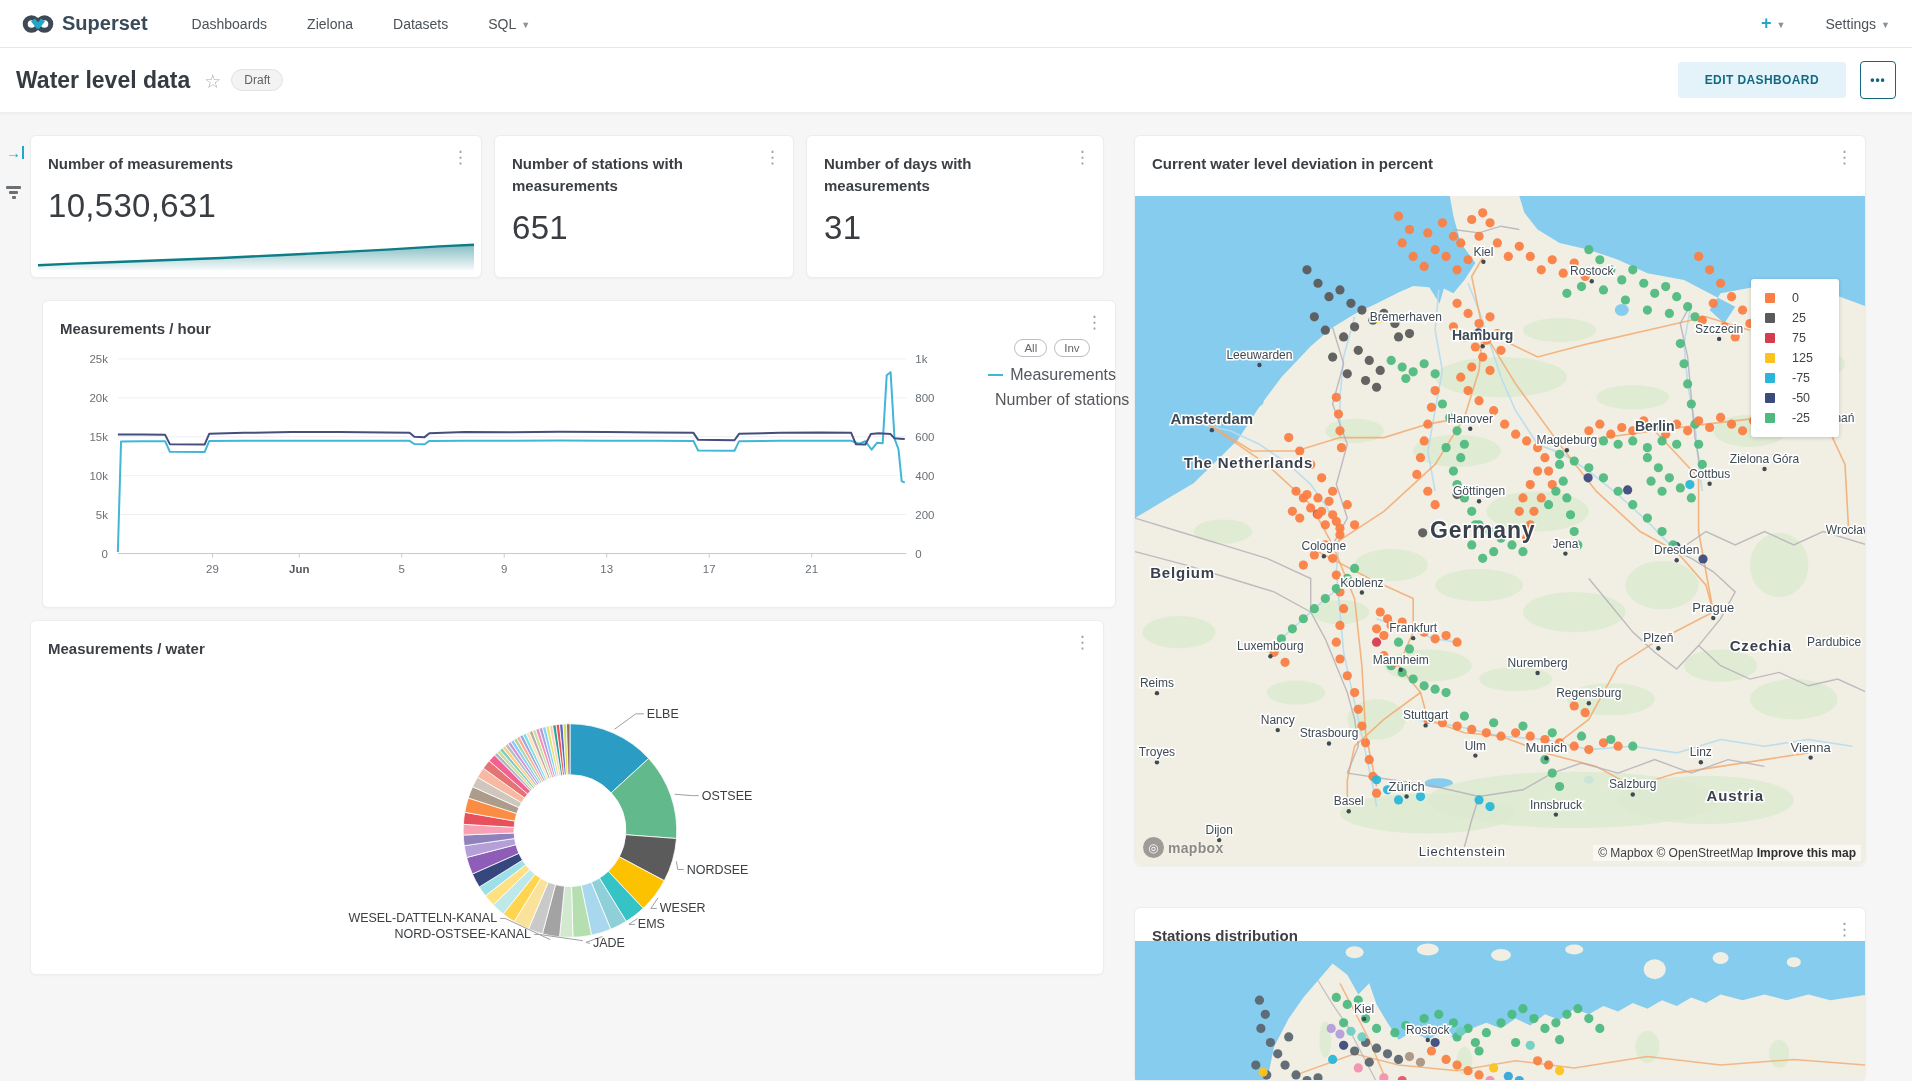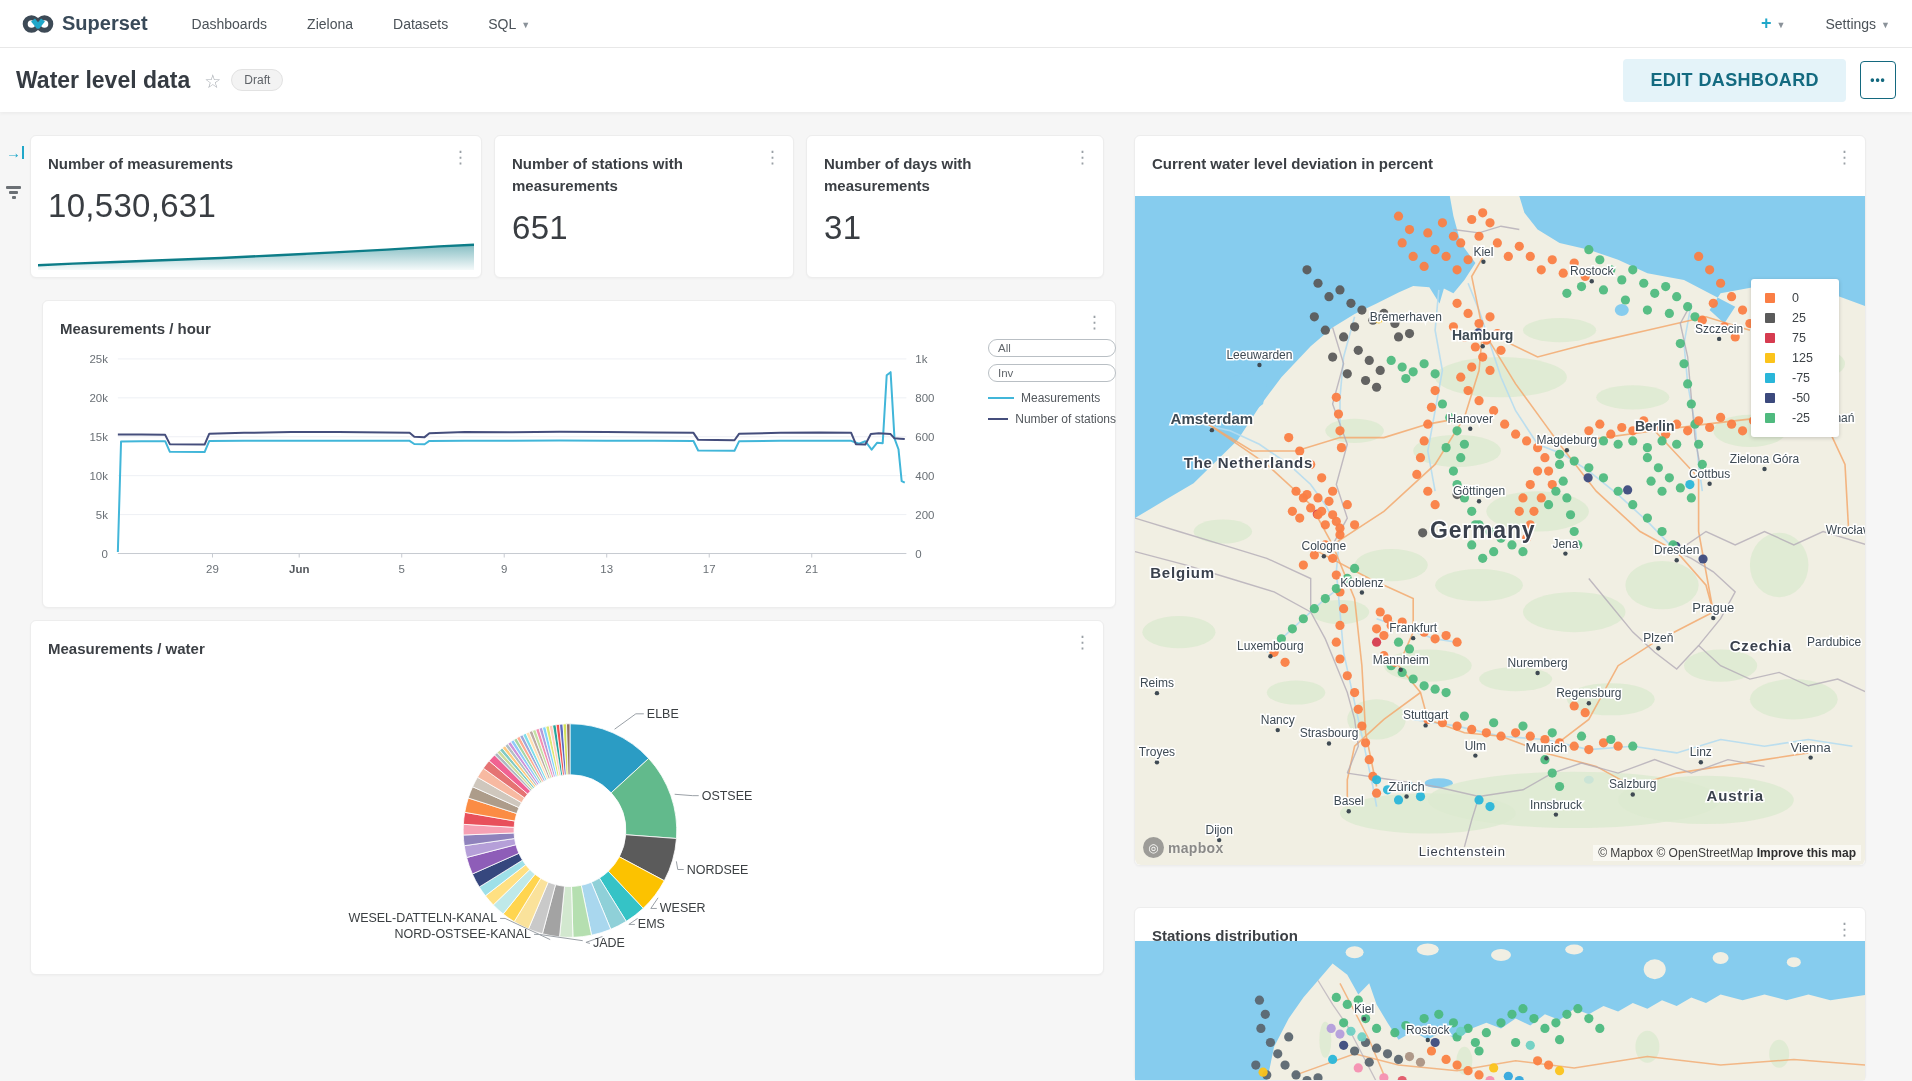--- a/index.html
+++ b/index.html
@@ -15,21 +15,21 @@
   .nav-right { margin-left:auto; display:flex; gap:40px; align-items:center; font-size:14px; color:#4b5258; }
   .caret { font-size:9px; color:#8a9299; margin-left:5px; vertical-align:middle; }
   .plus { color:#20a7c9; font-size:18px; font-weight:bold; }
 
   
   .dash-header { position:absolute; top:48px; height:64px; left:0; right:0; background:#fff;
                  display:flex; align-items:center; padding:0 16px; box-shadow:0 2px 3px rgba(0,0,0,.04); z-index:20; }
   .dash-title { font-size:23px; font-weight:bold; color:#353b42; }
   .star { color:#a8adb3; font-size:19px; margin:2px 10px 0 14px; cursor:pointer; }
   .draft { font-size:12px; color:#5f6368; background:#f3f3f3; border:1px solid #e2e2e2; border-radius:11px; padding:3px 12px; }
-  .edit-btn { margin-left:auto; background:#e4f3f9; color:#136a80; font-weight:bold; font-size:18px;
+  .edit-btn { margin-left:auto; background:#e4f3f9; color:#136a80; font-weight:bold; font-size:12px;
               letter-spacing:.4px; padding:11px 27px; border-radius:4px; border:none; cursor:pointer; font-family:inherit; }
   .more-btn { width:36px; height:38px; border:1px solid #14697f; border-radius:4px; color:#14697f; background:#fff;
               margin-left:14px; font-size:12px; display:flex; align-items:center; justify-content:center;
               letter-spacing:1px; cursor:pointer; font-weight:bold; }
 
   
   .body { position:absolute; top:112px; left:0; right:0; bottom:0; }
   .filterbar { position:absolute; left:0; top:0; width:28px; bottom:0; }
   .fb-expand { position:absolute; left:6px; top:32px; color:#20a7c9; font-size:15px; font-weight:bold; cursor:pointer; display:flex; align-items:center; }
   .fb-expand i { display:inline-block; width:2px; height:13px; background:#20a7c9; margin-left:1px; }
@@ -47,25 +47,25 @@
   #hourCard   { left:42px; top:188px;  width:1074px; height:308px; }
   #waterCard  { left:30px; top:508px;  width:1074px; height:355px; }
   #mapCard    { left:1134px; top:23px; width:732px;  height:731px; }
   #stationsCard { left:1134px; top:795px; width:732px; height:174px; }
   .chart-svg { position:absolute; inset:0; }
   .ax { fill:#6a7076; font-size:11.5px; }
   .axb { font-weight:bold; fill:#55595e; }
 
   
   .hour-legend { position:absolute; left:945px; top:38px; width:128px; z-index:4; }
-  .pills { display:flex; gap:7px; justify-content:center; margin-bottom:9px;flex-direction:column; }
+  .pills { display:flex; gap:7px; justify-content:center; margin-bottom:9px; }
   .pill { border:1px solid #b9bfc4; border-radius:10px; font-size:11.5px; color:#63686d; padding:2px 9px; cursor:pointer; background:#fff; }
   .leg-row { display:flex; align-items:center; gap:7px; margin-bottom:7px; }
   .leg-line { width:26px; height:0; border-top:2.5px solid; }
-  .leg-text { font-size:12px; color:#52575c; white-space:nowrap; }
+  .leg-text { font-size:16px; color:#52575c; white-space:nowrap; }
 
   
   .map-holder { position:absolute; left:0; right:0; bottom:0; overflow:hidden; border-radius:0 0 6px 6px; }
   #mapCard .map-holder { top:60px; }
   #stationsCard .map-holder { top:33px; border-radius:0; }
   .map-legend { position:absolute; right:26px; top:83px; background:#fff; border-radius:3px;
                 box-shadow:0 1px 4px rgba(0,0,0,.18); padding:9px 10px; z-index:6; width:88px; }
   .ml-row { display:flex; align-items:center; padding:3px 4px; }
   .ml-sw { width:10px; height:10px; border-radius:1px; margin-right:17px; flex:none; }
   .ml-label { font-size:12.5px; color:#3e4347; }

